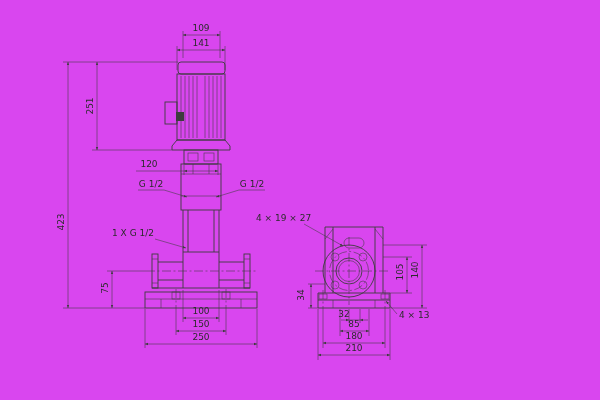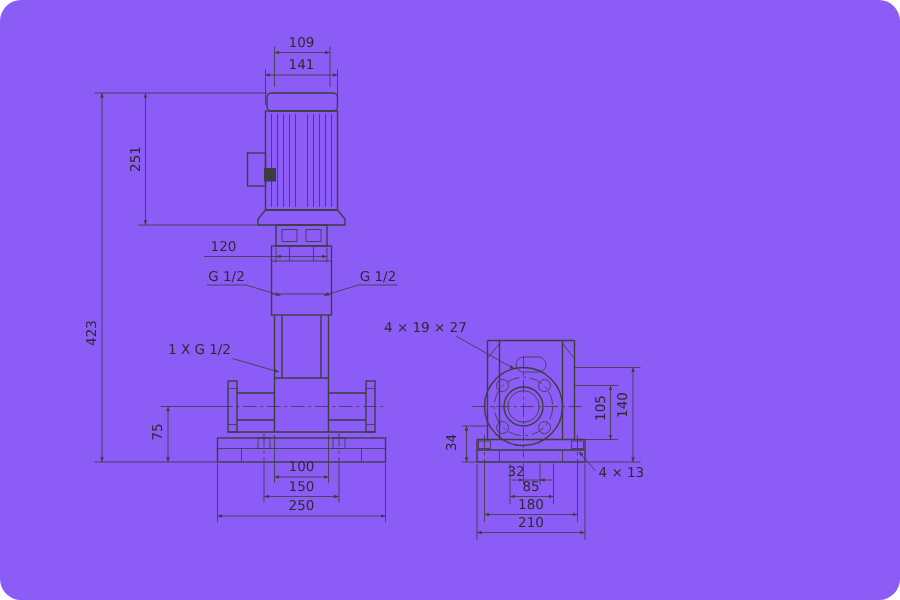--- a/index.html
+++ b/index.html
@@ -1,17 +1,17 @@
 <!DOCTYPE html>
 <html><head>
 <meta charset="utf-8">
 <style>
   html,body{margin:0;padding:0;background:#ffffff;}
-  .canvas{position:relative;width:600px;height:400px;background:#8b5cf6;overflow:hidden;
-          font-family:"DejaVu Sans",sans-serif;border-radius:14px;}
+  .canvas{position:relative;width:600px;height:400px;background:#d946ef;overflow:hidden;
+          font-family:"DejaVu Sans",sans-serif;}
   svg{display:block;}
   .draw{stroke:#3d3d3d;stroke-width:.9;fill:none;stroke-linecap:butt;stroke-linejoin:miter;}
   .thin{stroke-width:.55;}
   .cl{stroke-width:.55;stroke-dasharray:9 2.5 2 2.5;}
   .solid{fill:#3d3d3d;stroke:none;}
   text{font-size:9px;fill:#2b2b2b;stroke:none;font-family:"DejaVu Sans",sans-serif;}
   .mid{text-anchor:middle;}
 </style>
 </head>
 <body>

